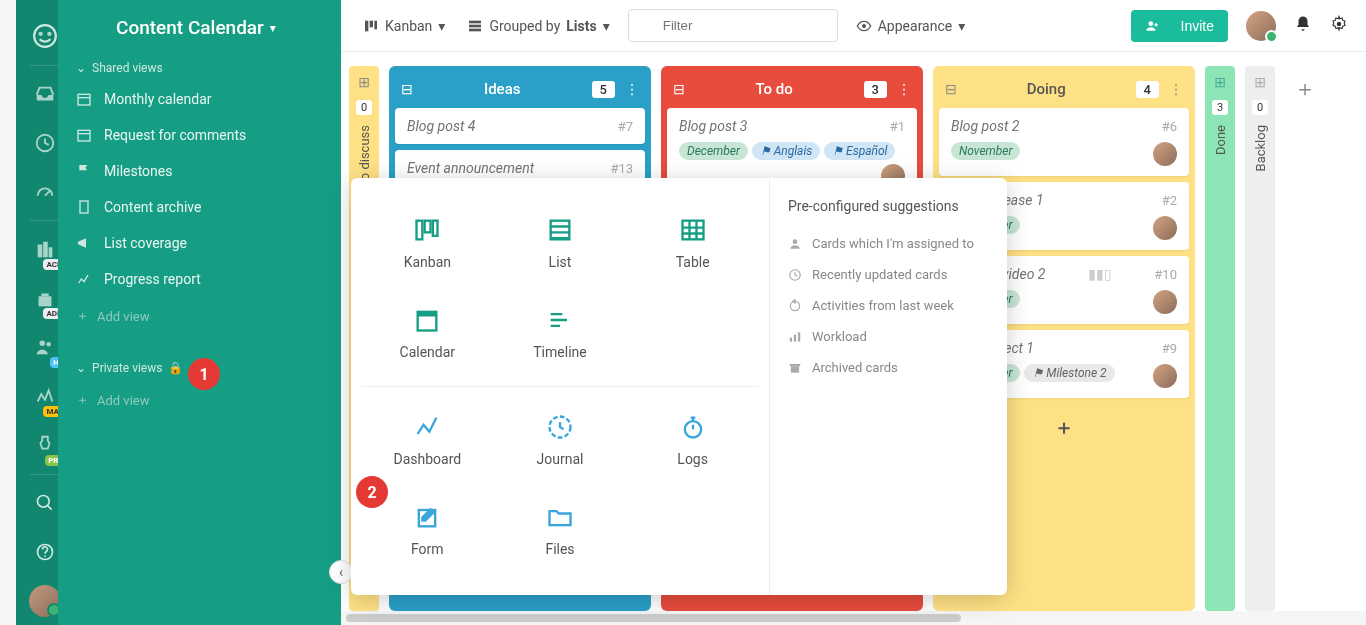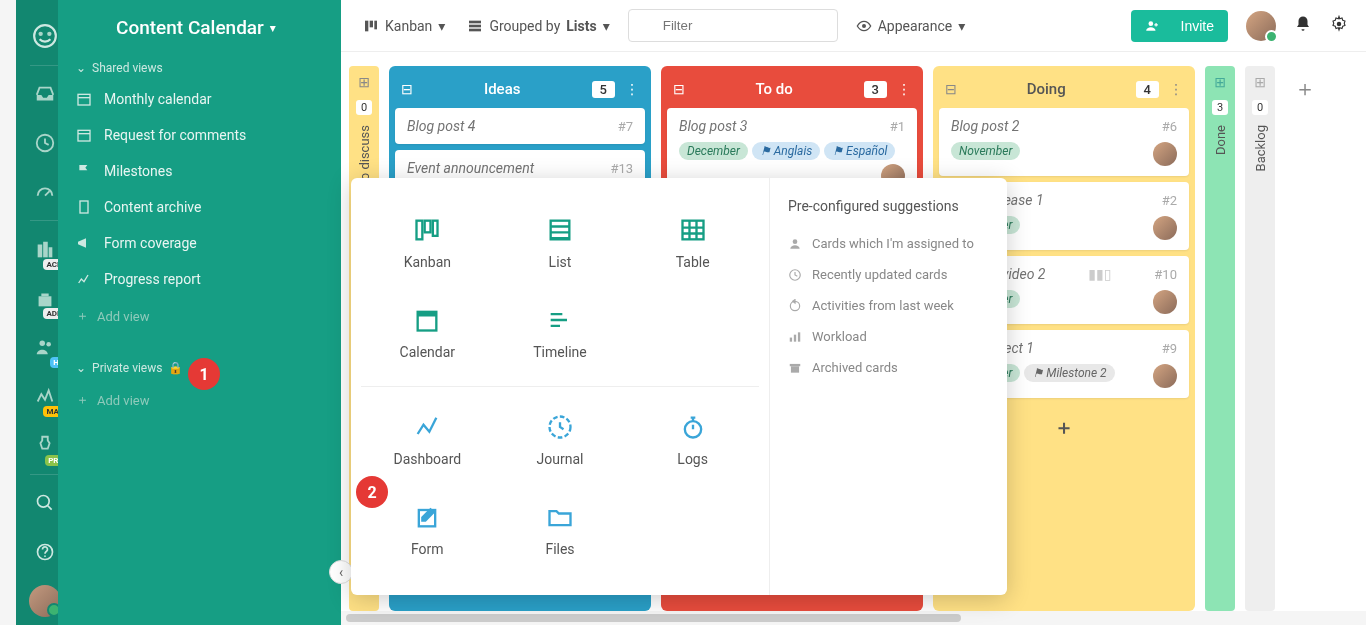--- a/index.html
+++ b/index.html
@@ -215,21 +215,21 @@
   <div class="sidebar-item">
     <svg width="16" height="16" viewBox="0 0 24 24">
         <rect x="6" y="3" width="12" height="18" fill="none" stroke="#cde8e1" stroke-width="2"></rect>
       </svg>
     <span>Content archive</span>
   </div>
   <div class="sidebar-item">
     <svg width="16" height="16" viewBox="0 0 24 24">
         <path d="M3 10v4l12 5V5z"></path>
       </svg>
-    <span>Form coverage</span>
+    <span>List coverage</span>
   </div>
   <div class="sidebar-item">
     <svg width="16" height="16" viewBox="0 0 24 24">
         <path d="M4 18l4-6 4 4 6-10" fill="none" stroke="#cde8e1" stroke-width="2"></path>
       </svg>
     <span>Progress report</span>
   </div>
   <div class="sidebar-add">
       <span>＋</span>
       <span>Add view</span>

